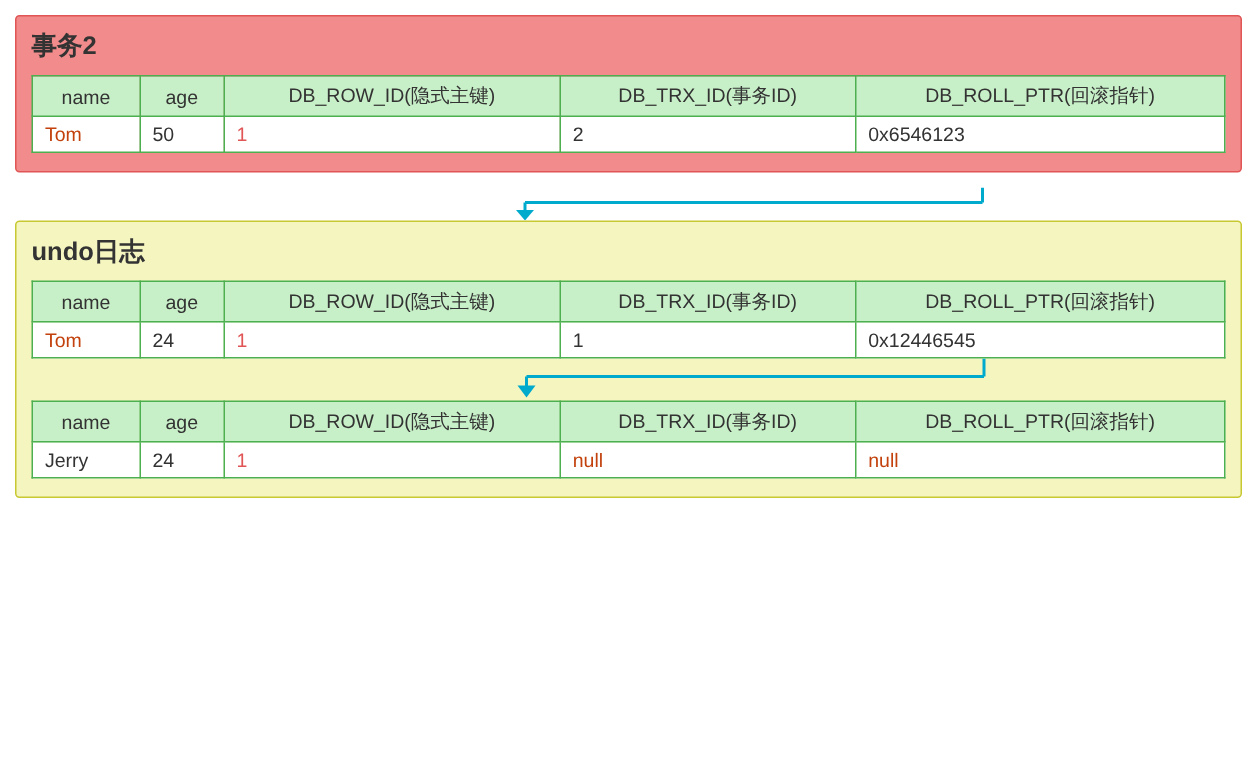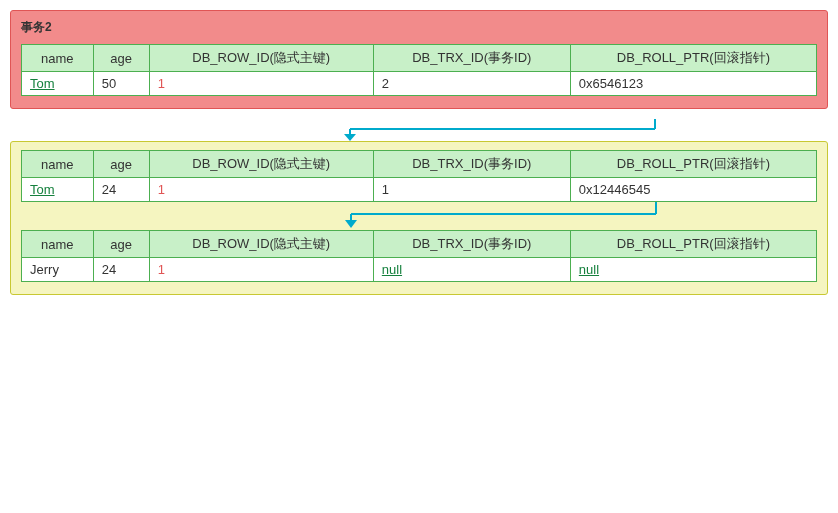--- a/index.html
+++ b/index.html
@@ -24,21 +24,21 @@
 
     .outer-yellow {
       background: #f5f5c0;
       border: 1.5px solid #c8c832;
       border-radius: 3px;
       padding: 8px 10px 12px 10px;
       position: relative;
     }
 
     .section-title {
-      font-size: 12px;
+      font-size: 17px;
       font-weight: bold;
       color: #333;
       margin-bottom: 8px;
     }
 
     table {
       border-collapse: collapse;
       width: 100%;
     }
 
@@ -53,22 +53,21 @@
       background: #c8f0c8;
       font-weight: normal;
       color: #333;
     }
 
     .cell-red {
       color: #e05555;
     }
 
     .cell-blue {
-      color: #15803d;
-      text-decoration: underline;
+      color: #c2410c;
     }
   </style>
 </head>
 <body>
 
 <div class="outer-red">
   <div class="section-title">事务2</div>
   <table>
     <thead>
       <tr>
@@ -95,20 +94,21 @@
   <svg width="818" height="22" style="display:block;">
 
     <line x1="645" y1="0" x2="645" y2="10" stroke="#00aacc" stroke-width="2"></line>
     <line x1="340" y1="10" x2="645" y2="10" stroke="#00aacc" stroke-width="2"></line>
     <line x1="340" y1="10" x2="340" y2="18" stroke="#00aacc" stroke-width="2"></line>
     <polygon points="334,15 346,15 340,22" fill="#00aacc"></polygon>
   </svg>
 </div>
 
 <div class="outer-yellow">
+  <div class="section-title">undo日志</div>
 
   <table>
     <thead>
       <tr>
         <th>name</th>
         <th>age</th>
         <th>DB_ROW_ID(隐式主键)</th>
         <th>DB_TRX_ID(事务ID)</th>
         <th>DB_ROLL_PTR(回滚指针)</th>
       </tr>

